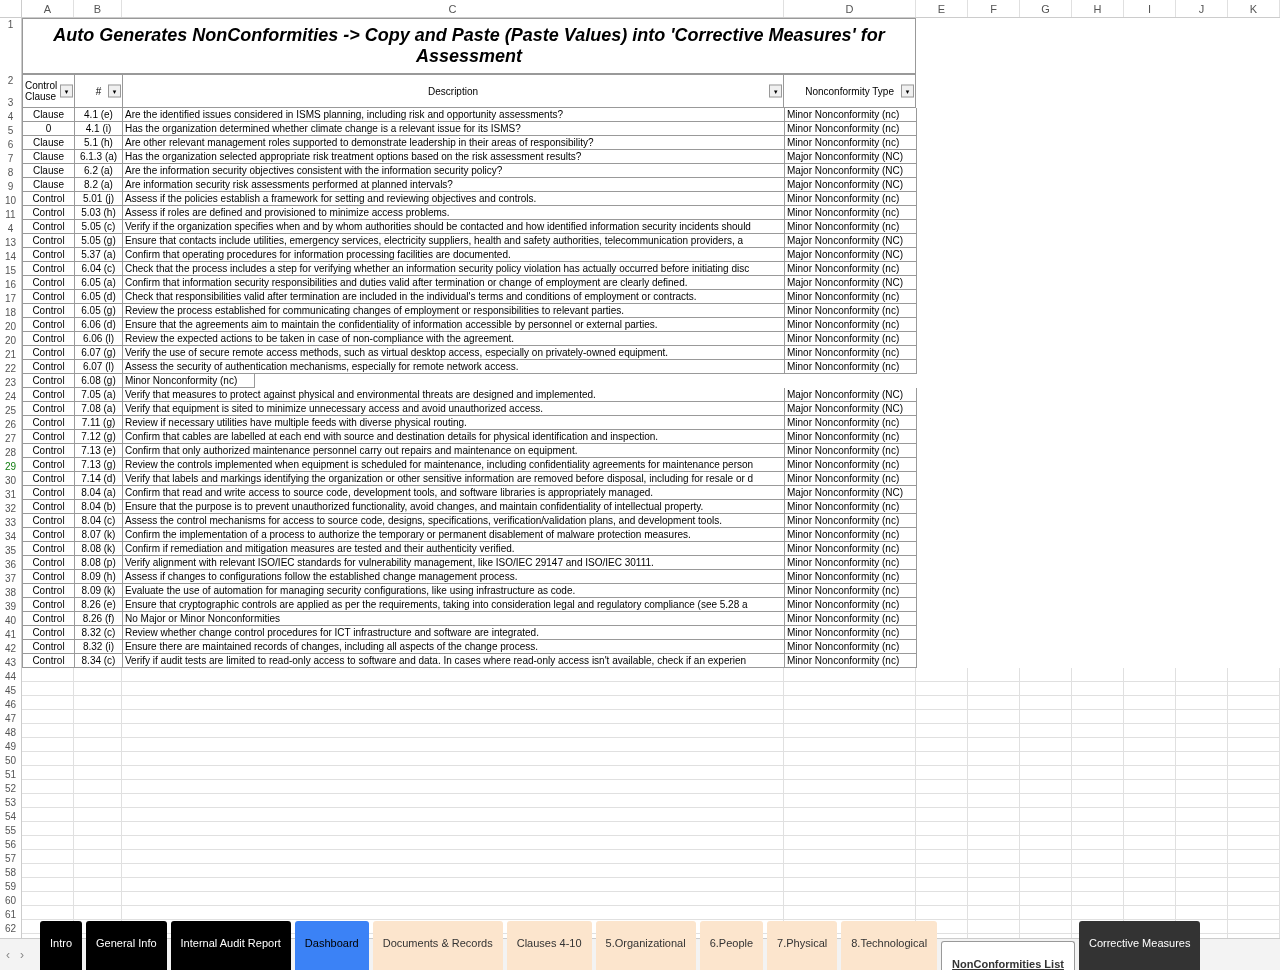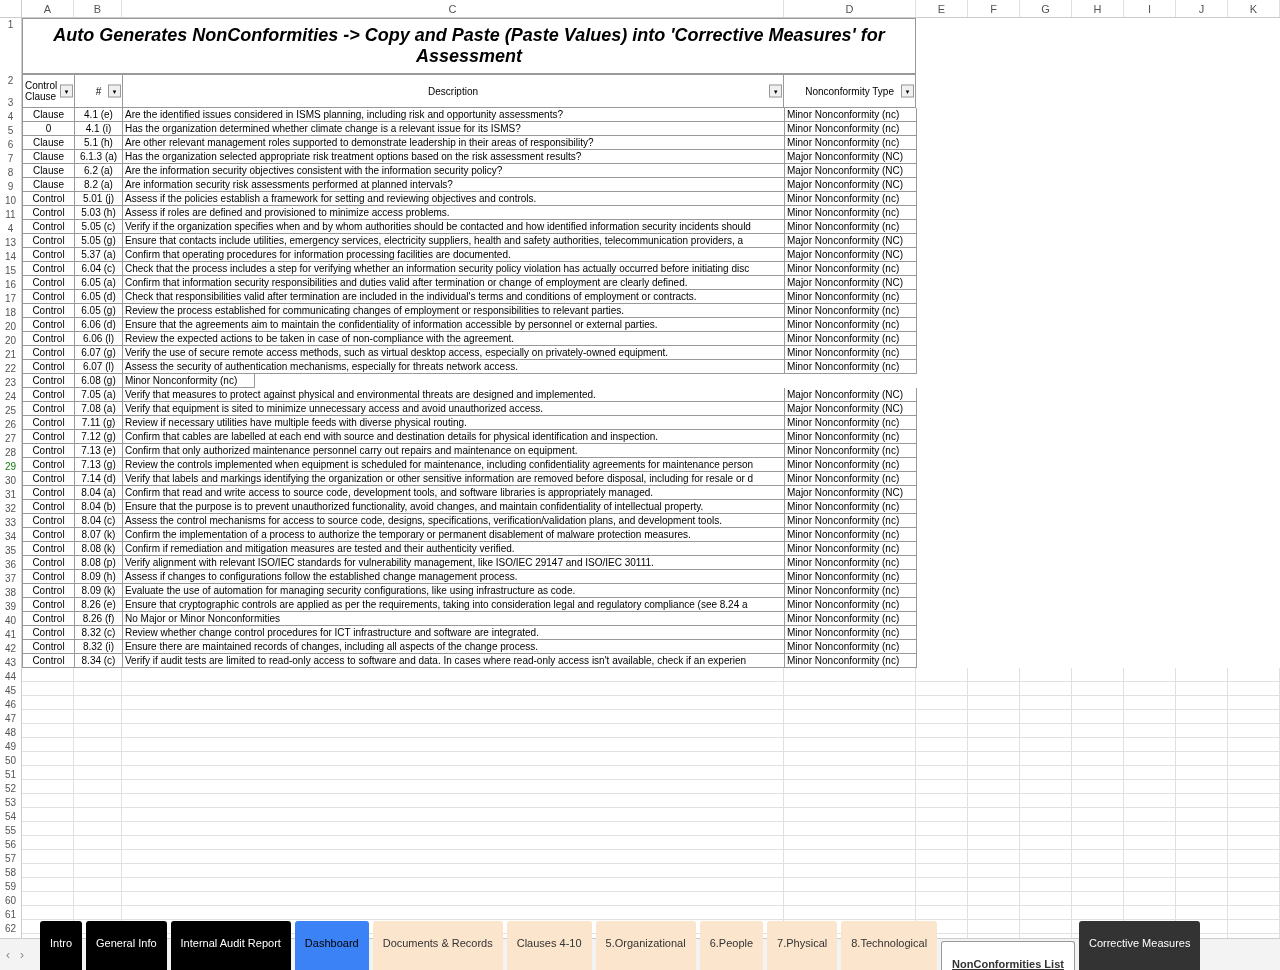--- a/index.html
+++ b/index.html
@@ -253,21 +253,21 @@
         </div>
         <div class="data-row">
           <div class="dcell wA center">Control</div>
           <div class="dcell wB center">6.07 (g)</div>
           <div class="dcell wC">Verify the use of secure remote access methods, such as virtual desktop access, especially on privately-owned equipment.</div>
           <div class="dcell wD">Minor Nonconformity (nc)</div>
         </div>
         <div class="data-row">
           <div class="dcell wA center">Control</div>
           <div class="dcell wB center">6.07 (l)</div>
-          <div class="dcell wC">Assess the security of authentication mechanisms, especially for threats network access.</div>
+          <div class="dcell wC">Assess the security of authentication mechanisms, especially for remote network access.</div>
           <div class="dcell wD">Minor Nonconformity (nc)</div>
         </div>
         <div class="data-row">
           <div class="dcell wA center">Control</div>
           <div class="dcell wB center">6.08 (g)</div>
           <div class="dcell wD">Minor Nonconformity (nc)</div>
         </div>
         <div class="data-row">
           <div class="dcell wA center">Control</div>
           <div class="dcell wB center">7.05 (a)</div>
@@ -354,21 +354,21 @@
         </div>
         <div class="data-row">
           <div class="dcell wA center">Control</div>
           <div class="dcell wB center">8.09 (k)</div>
           <div class="dcell wC">Evaluate the use of automation for managing security configurations, like using infrastructure as code.</div>
           <div class="dcell wD">Minor Nonconformity (nc)</div>
         </div>
         <div class="data-row">
           <div class="dcell wA center">Control</div>
           <div class="dcell wB center">8.26 (e)</div>
-          <div class="dcell wC">Ensure that cryptographic controls are applied as per the requirements, taking into consideration legal and regulatory compliance (see 8.24 a</div>
+          <div class="dcell wC">Ensure that cryptographic controls are applied as per the requirements, taking into consideration legal and regulatory compliance (see 5.28 a</div>
           <div class="dcell wD">Minor Nonconformity (nc)</div>
         </div>
         <div class="data-row">
           <div class="dcell wA center">Control</div>
           <div class="dcell wB center">8.26 (f)</div>
           <div class="dcell wC">No Major or Minor Nonconformities</div>
           <div class="dcell wD">Minor Nonconformity (nc)</div>
         </div>
         <div class="data-row">
           <div class="dcell wA center">Control</div>

